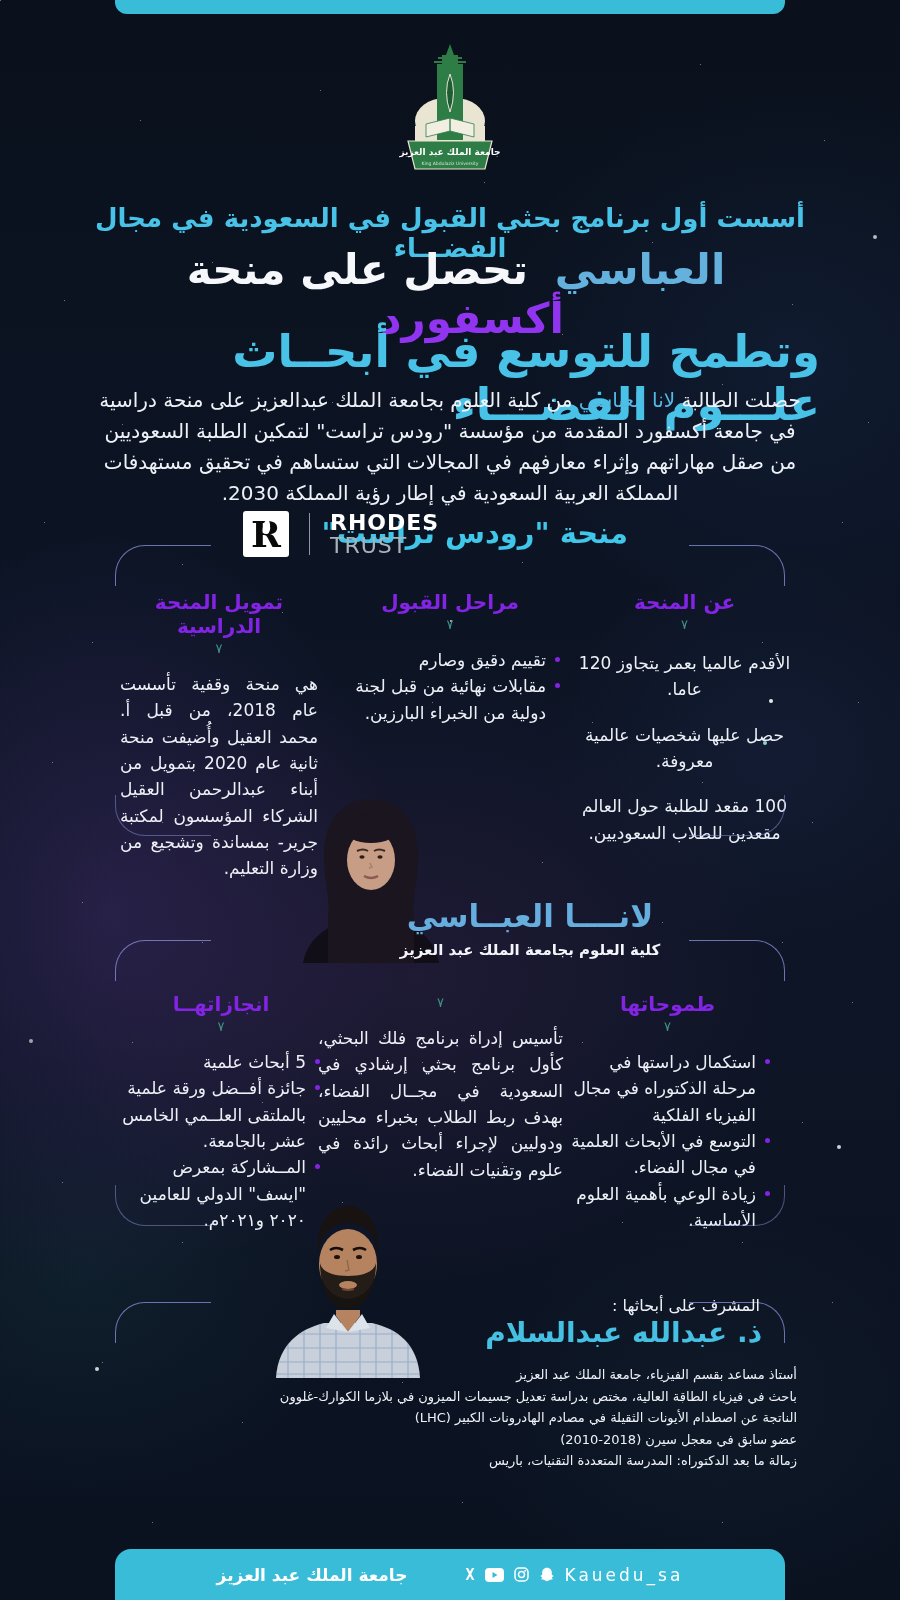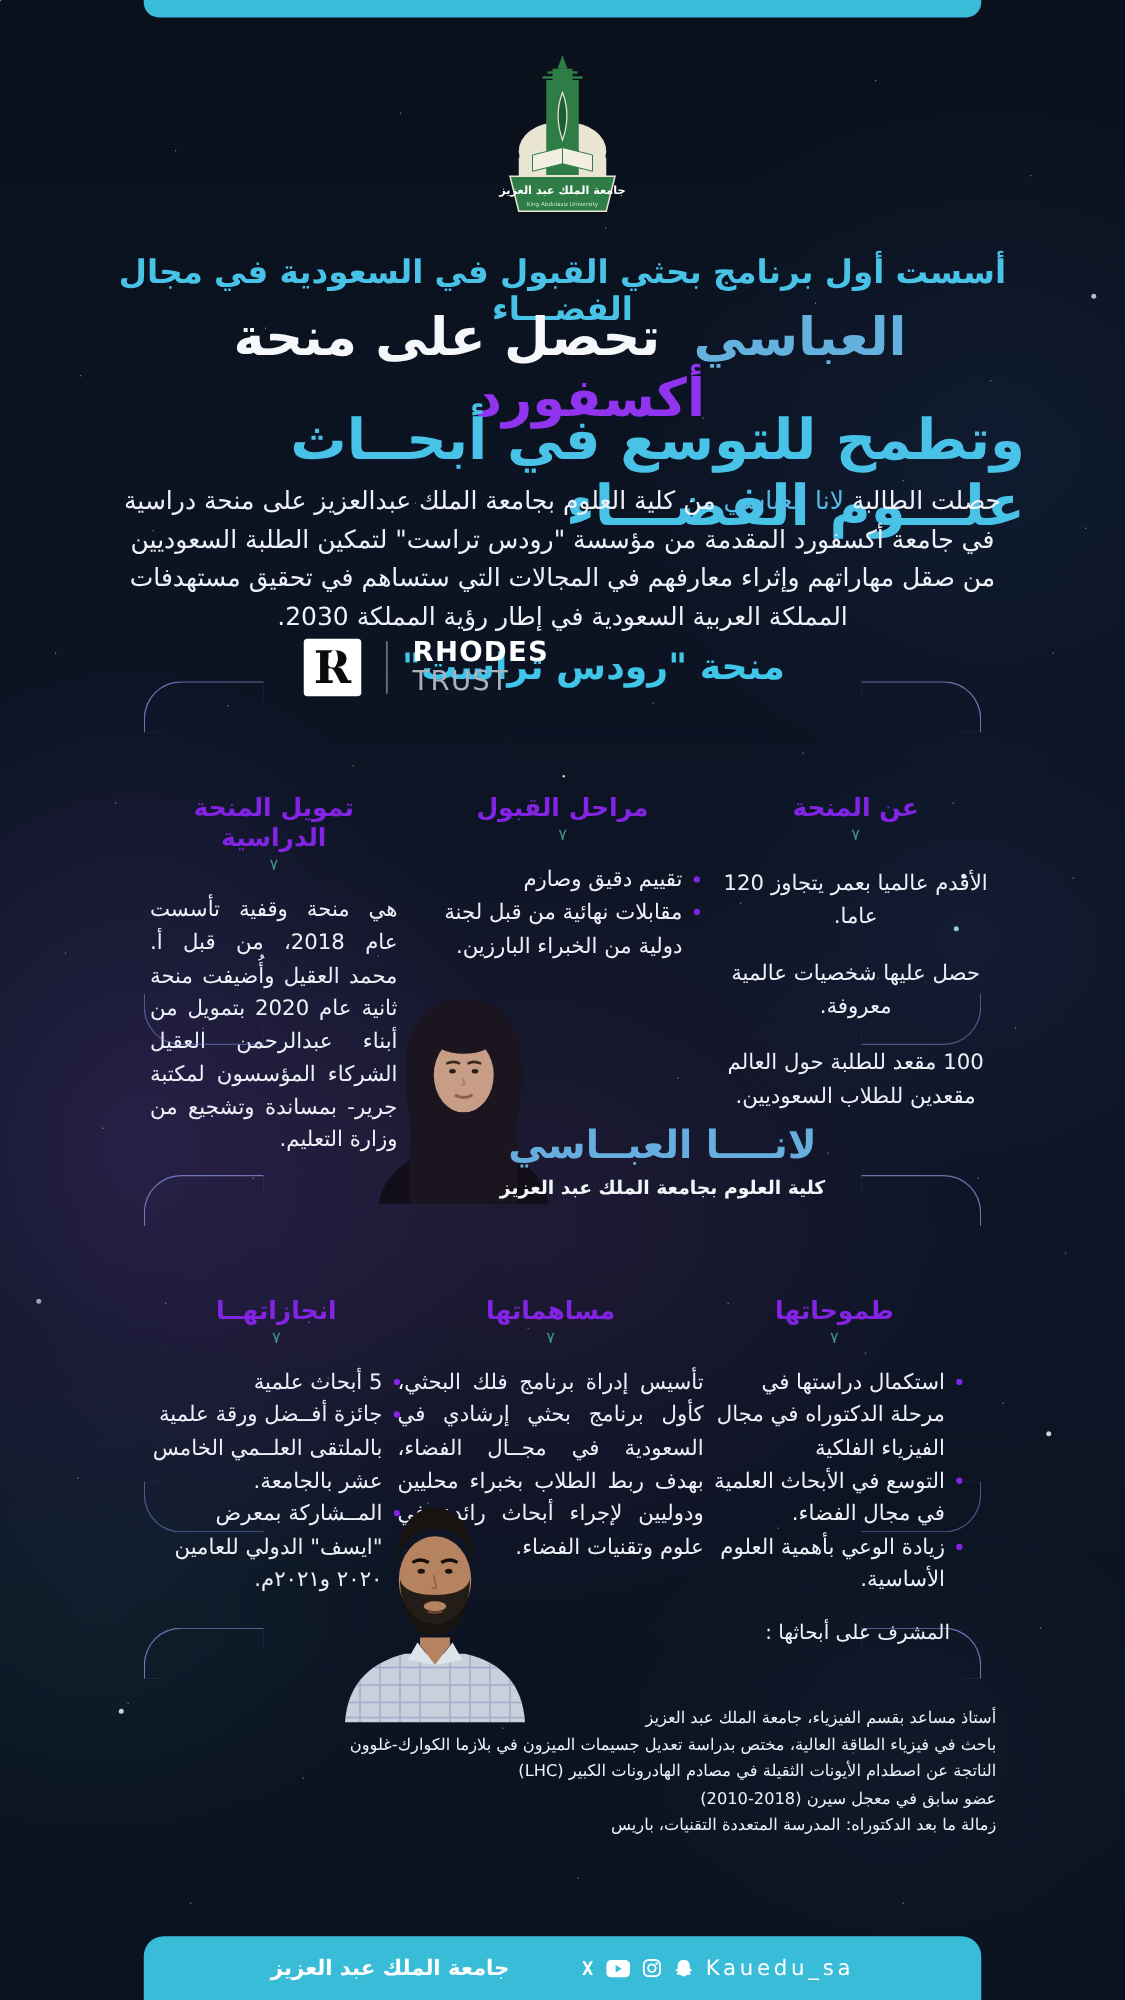--- a/index.html
+++ b/index.html
@@ -62,21 +62,21 @@
 
   .rhodes-logo{position:absolute;left:243px;top:511px;display:flex;align-items:center;gap:20px;direction:ltr;}
   .rl-square{width:46px;height:46px;background:#fff;border-radius:3px;display:flex;align-items:center;justify-content:center;position:relative;}
   .rl-square span{font-family:"DejaVu Serif","Liberation Serif",serif;font-weight:bold;font-size:36px;color:#0a0a0a;line-height:1;}
   .rl-bird{position:absolute;left:20px;top:9px;width:7px;height:14px;background:#fff;border-radius:60% 60% 40% 40%;transform:rotate(8deg);}
   .rl-sep{width:1px;height:42px;background:rgba(255,255,255,.55);}
   .rl-text div:first-child{color:#fff;font-weight:bold;font-size:22px;letter-spacing:1px;line-height:1.05;}
   .rl-text div:last-child{color:#aab2bc;font-size:22px;letter-spacing:1px;line-height:1.05;}
 
   .col{position:absolute;}
-  .col-heading{color:#8324e4;font-weight:bold;font-size:20px;text-align:center;margin-top:44px;}
+  .col-heading{color:#8324e4;font-weight:bold;font-size:20px;text-align:center;}
   .marker{display:block;text-align:center;color:#3f9383;font-size:13px;line-height:1;margin-top:4px;}
   .col-body{margin-top:16px;font-size:17px;line-height:1.55;color:#edf1f7;}
   .line-item{text-align:center;margin-top:19px;}
   .just{text-align:justify;text-align-last:right;}
   .b-row{display:flex;gap:9px;align-items:flex-start;}
   .b-dot{flex:none;width:5px;height:5px;border-radius:50%;background:#8324e4;margin-top:10px;}
   .b-txt{text-align:right;}
 
   .student-name{position:absolute;top:898px;left:380px;width:300px;text-align:center;
     color:#66aede;font-size:31px;font-weight:bold;}
@@ -221,21 +221,20 @@
           <span class="b-txt">التوسع في الأبحاث العلمية في مجال الفضاء.</span>
         </div>
       <div class="b-row">
           <span class="b-dot"></span>
           <span class="b-txt">زيادة الوعي بأهمية العلوم الأساسية.</span>
         </div>
     </div>
   </div>
 
   <div class="col" style="top:992px;right:337px;width:245px;">
-    <div class="col-heading">مساهماتها</div>
     <span class="marker">٧</span>
     <div class="col-body just">تأسيس إدراة برنامج فلك البحثي، كأول برنامج بحثي إرشادي في السعودية في مجــال الفضاء، بهدف ربط الطلاب بخبراء محليين ودوليين لإجراء أبحاث رائدة في علوم وتقنيات الفضاء.</div>
   </div>
 
   <div class="col" style="top:992px;left:122px;width:198px;">
     <div class="col-heading">انجازاتهــا</div>
     <span class="marker">٧</span>
     <div class="col-body">
       <div class="b-row">
           <span class="b-dot"></span>
@@ -289,20 +288,21 @@
       <path d="M85,58 Q92,54 98,58" stroke="#120d0a" stroke-width="2.6" fill="none"></path>
       <ellipse cx="69" cy="65" rx="3" ry="2" fill="#1c120c"></ellipse>
       <ellipse cx="91" cy="65" rx="3" ry="2" fill="#1c120c"></ellipse>
       <path d="M79,68 L81,78 L77,79" stroke="#93664a" stroke-width="1.4" fill="none"></path>
     </svg>
   </div>
 
   <div class="brk brk-tr" style="top:1302px;"></div>
   <div class="brk brk-tl" style="top:1302px;"></div>
   <div class="sup-label">المشرف على أبحاثها :</div>
+  <div class="sup-name">ذ. عبدالله عبدالسلام</div>
   <div class="sup-bio">
     <div>أستاذ مساعد بقسم الفيزياء، جامعة الملك عبد العزيز</div>
     <div>باحث في فيزياء الطاقة العالية، مختص بدراسة تعديل جسيمات الميزون في بلازما الكوارك-غلوون</div>
     <div>الناتجة عن اصطدام الأيونات الثقيلة في مصادم الهادرونات الكبير (LHC)</div>
     <div>عضو سابق في معجل سيرن (2018-2010)</div>
     <div>زمالة ما بعد الدكتوراه: المدرسة المتعددة التقنيات، باريس</div>
   </div>
 
   <div class="bar bar-footer">
     <div class="f-univ">جامعة الملك عبد العزيز</div>

